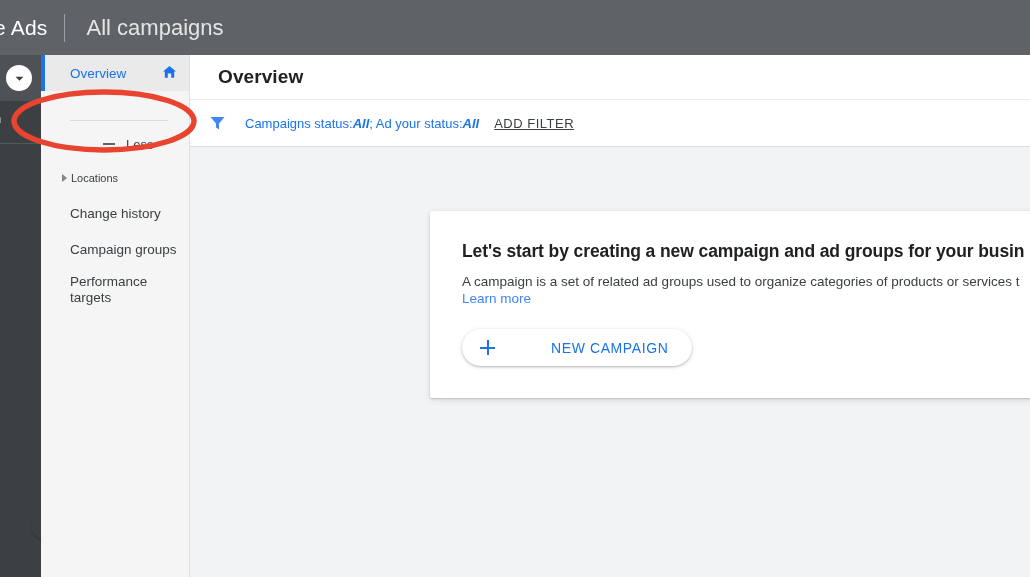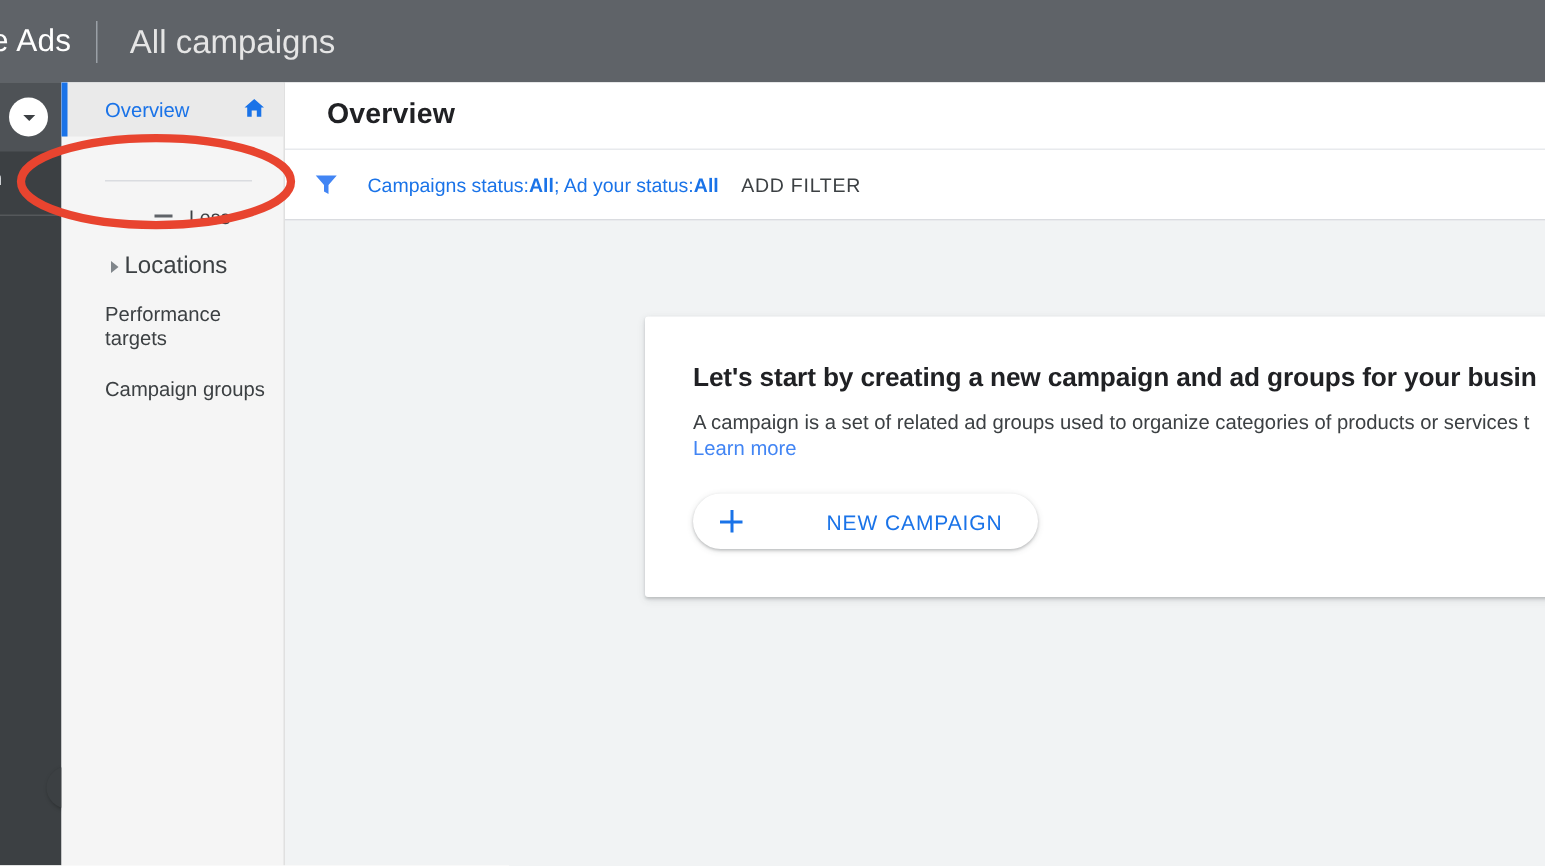--- a/index.html
+++ b/index.html
@@ -166,22 +166,22 @@
   .less-row .minus {
     display: inline-block;
     width: 12px; height: 2px;
     background: #5f6368;
     margin-right: 11px;
   }
   .locations-row {
     display: flex;
     align-items: center;
     height: 34px;
-    padding-left: 33px;
-    font-size: 16px;
+    padding-left: 21px;
+    font-size: 11px;
     color: #3c4043;
     cursor: pointer;
   }
   .locations-row .caret {
     width: 0; height: 0;
     border-left: 5px solid #80868b;
     border-top: 4px solid transparent;
     border-bottom: 4px solid transparent;
     margin-right: 4px;
   }
@@ -217,29 +217,30 @@
     border-bottom: 1px solid #dadce0;
     box-sizing: border-box;
   }
   .filter-icon { flex: 0 0 auto; margin-right: 19px; display: flex; }
   .filter-text {
     font-size: 13px;
     color: #1a73e8;
     white-space: nowrap;
     cursor: pointer;
   }
-  .filter-text b { font-weight: 700; }
+  .filter-text b { font-weight: 700; font-style: italic; }
   .filter-text .semi { color: #1a73e8; }
   .add-filter {
     font-size: 13px;
     color: #3c4043;
     letter-spacing: .5px;
     margin-left: 15px;
     cursor: pointer;
     white-space: nowrap;
+    text-decoration: underline;
   }
 
   
   .card {
     position: absolute;
     left: 240px; top: 156px;
     width: 660px; height: 187px;
     background: #ffffff;
     border-radius: 2px;
     box-shadow: 0 1px 2px rgba(60,64,67,.22), 0 2px 6px rgba(60,64,67,.12);
@@ -363,27 +364,30 @@
     <div class="less-row">
       <span class="minus"></span>
       <span>Less</span>
     </div>
 
     <div class="locations-row">
       <span class="caret"></span>
       <span>Locations</span>
     </div>
 
+    <div class="nav-item">
+      <span class="nav-label">Change history</span>
+    </div>
+
+    <div class="nav-item">
+      <span class="nav-label">Campaign groups</span>
+    </div>
 
     <div class="nav-item nav-item-tall">
       <span class="nav-label">Performance targets</span>
-    </div>
-
-    <div class="nav-item">
-      <span class="nav-label">Campaign groups</span>
     </div>
 
   </div>
 
   <div class="main">
 
     <div class="main-header">
       <span class="h1">Overview</span>
     </div>
 

